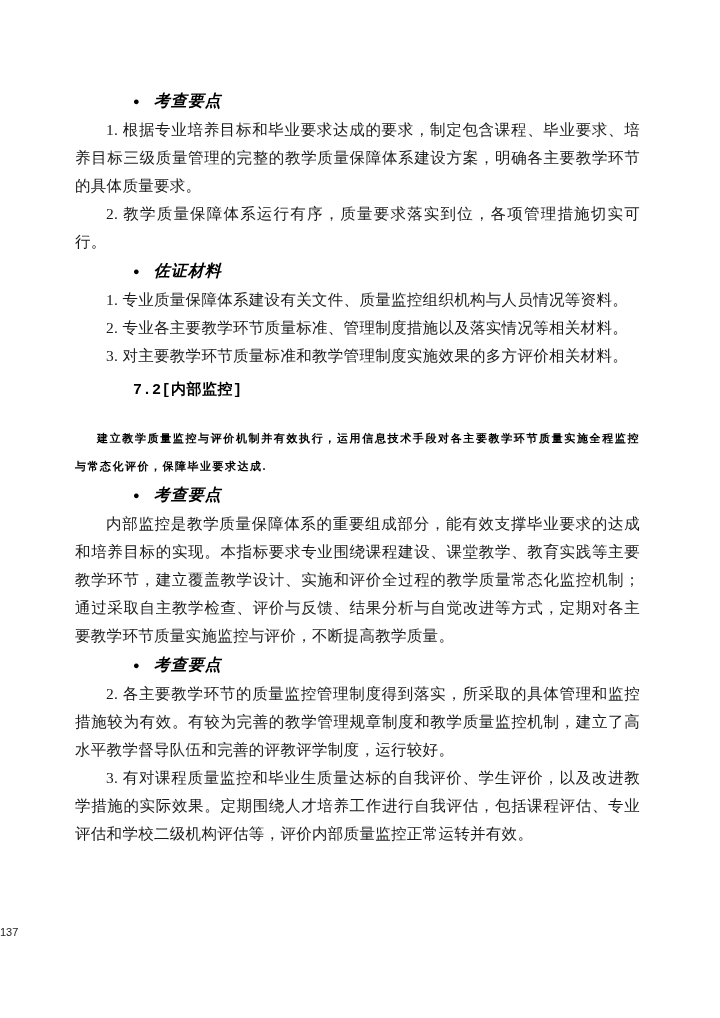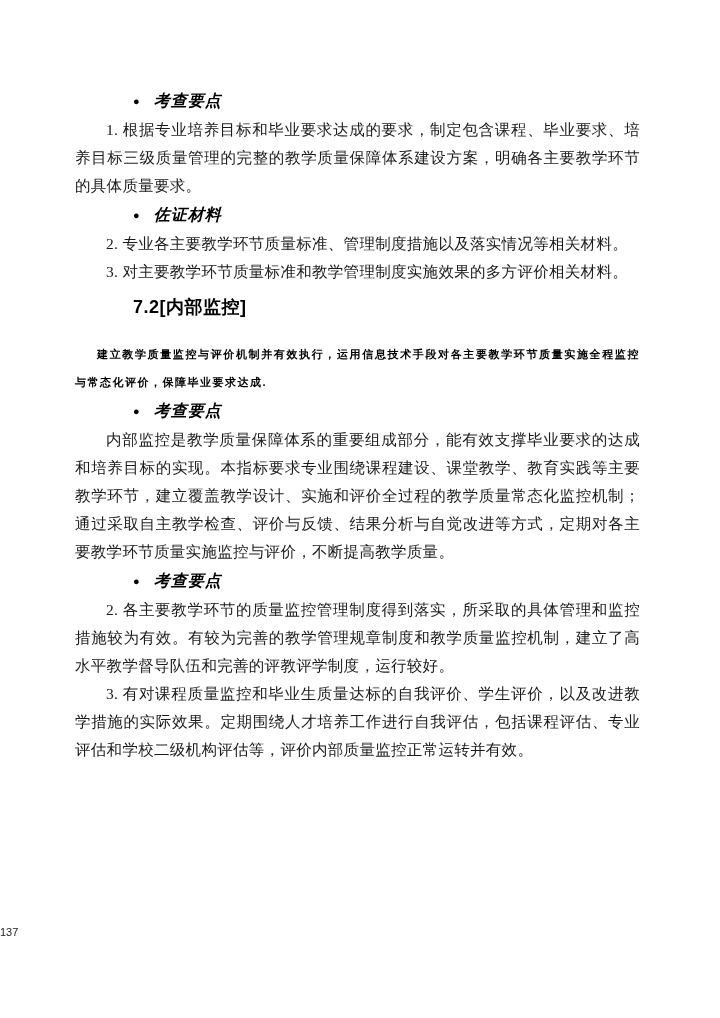--- a/index.html
+++ b/index.html
@@ -46,23 +46,23 @@
   .bullet-row .bullet-label {
     letter-spacing: 1px;
     font-style: italic;
   }
   .heading {
     margin: 6px 0 18px 0;
     padding-left: 58px;
     height: 30px;
     line-height: 30px;
     font-weight: bold;
-    font-size: 18px;
+    font-size: 15px;
     color: #000000;
-    font-family: Liberation Sans, sans-serif;
+    font-family: Liberation Mono, monospace;
     letter-spacing: 0.5px;
   }
   p.lead {
     margin: 0;
     font-size: 11px;
     line-height: 28px;
     text-align: justify;
     text-align-last: left;
     text-indent: 2em;
     font-weight: bold;
@@ -84,25 +84,27 @@
 <body>
 
 <div class="page">
   <div class="text-block">
 
     <div class="bullet-row">
       <span class="dot">●</span>
       <span class="bullet-label">考查要点</span>
     </div>
     <p class="body">1. 根据专业培养目标和毕业要求达成的要求，制定包含课程、毕业要求、培养目标三级质量管理的完整的教学质量保障体系建设方案，明确各主要教学环节的具体质量要求。</p>
+    <p class="body">2. 教学质量保障体系运行有序，质量要求落实到位，各项管理措施切实可行。</p>
 
     <div class="bullet-row">
       <span class="dot">●</span>
       <span class="bullet-label">佐证材料</span>
     </div>
+    <p class="body">1. 专业质量保障体系建设有关文件、质量监控组织机构与人员情况等资料。</p>
     <p class="body">2. 专业各主要教学环节质量标准、管理制度措施以及落实情况等相关材料。</p>
     <p class="body">3. 对主要教学环节质量标准和教学管理制度实施效果的多方评价相关材料。</p>
 
     <div class="heading">7.2[内部监控]</div>
 
     <p class="lead">建立教学质量监控与评价机制并有效执行，运用信息技术手段对各主要教学环节质量实施全程监控与常态化评价，保障毕业要求达成.</p>
 
     <div class="bullet-row">
       <span class="dot">●</span>
       <span class="bullet-label">考查要点</span>

